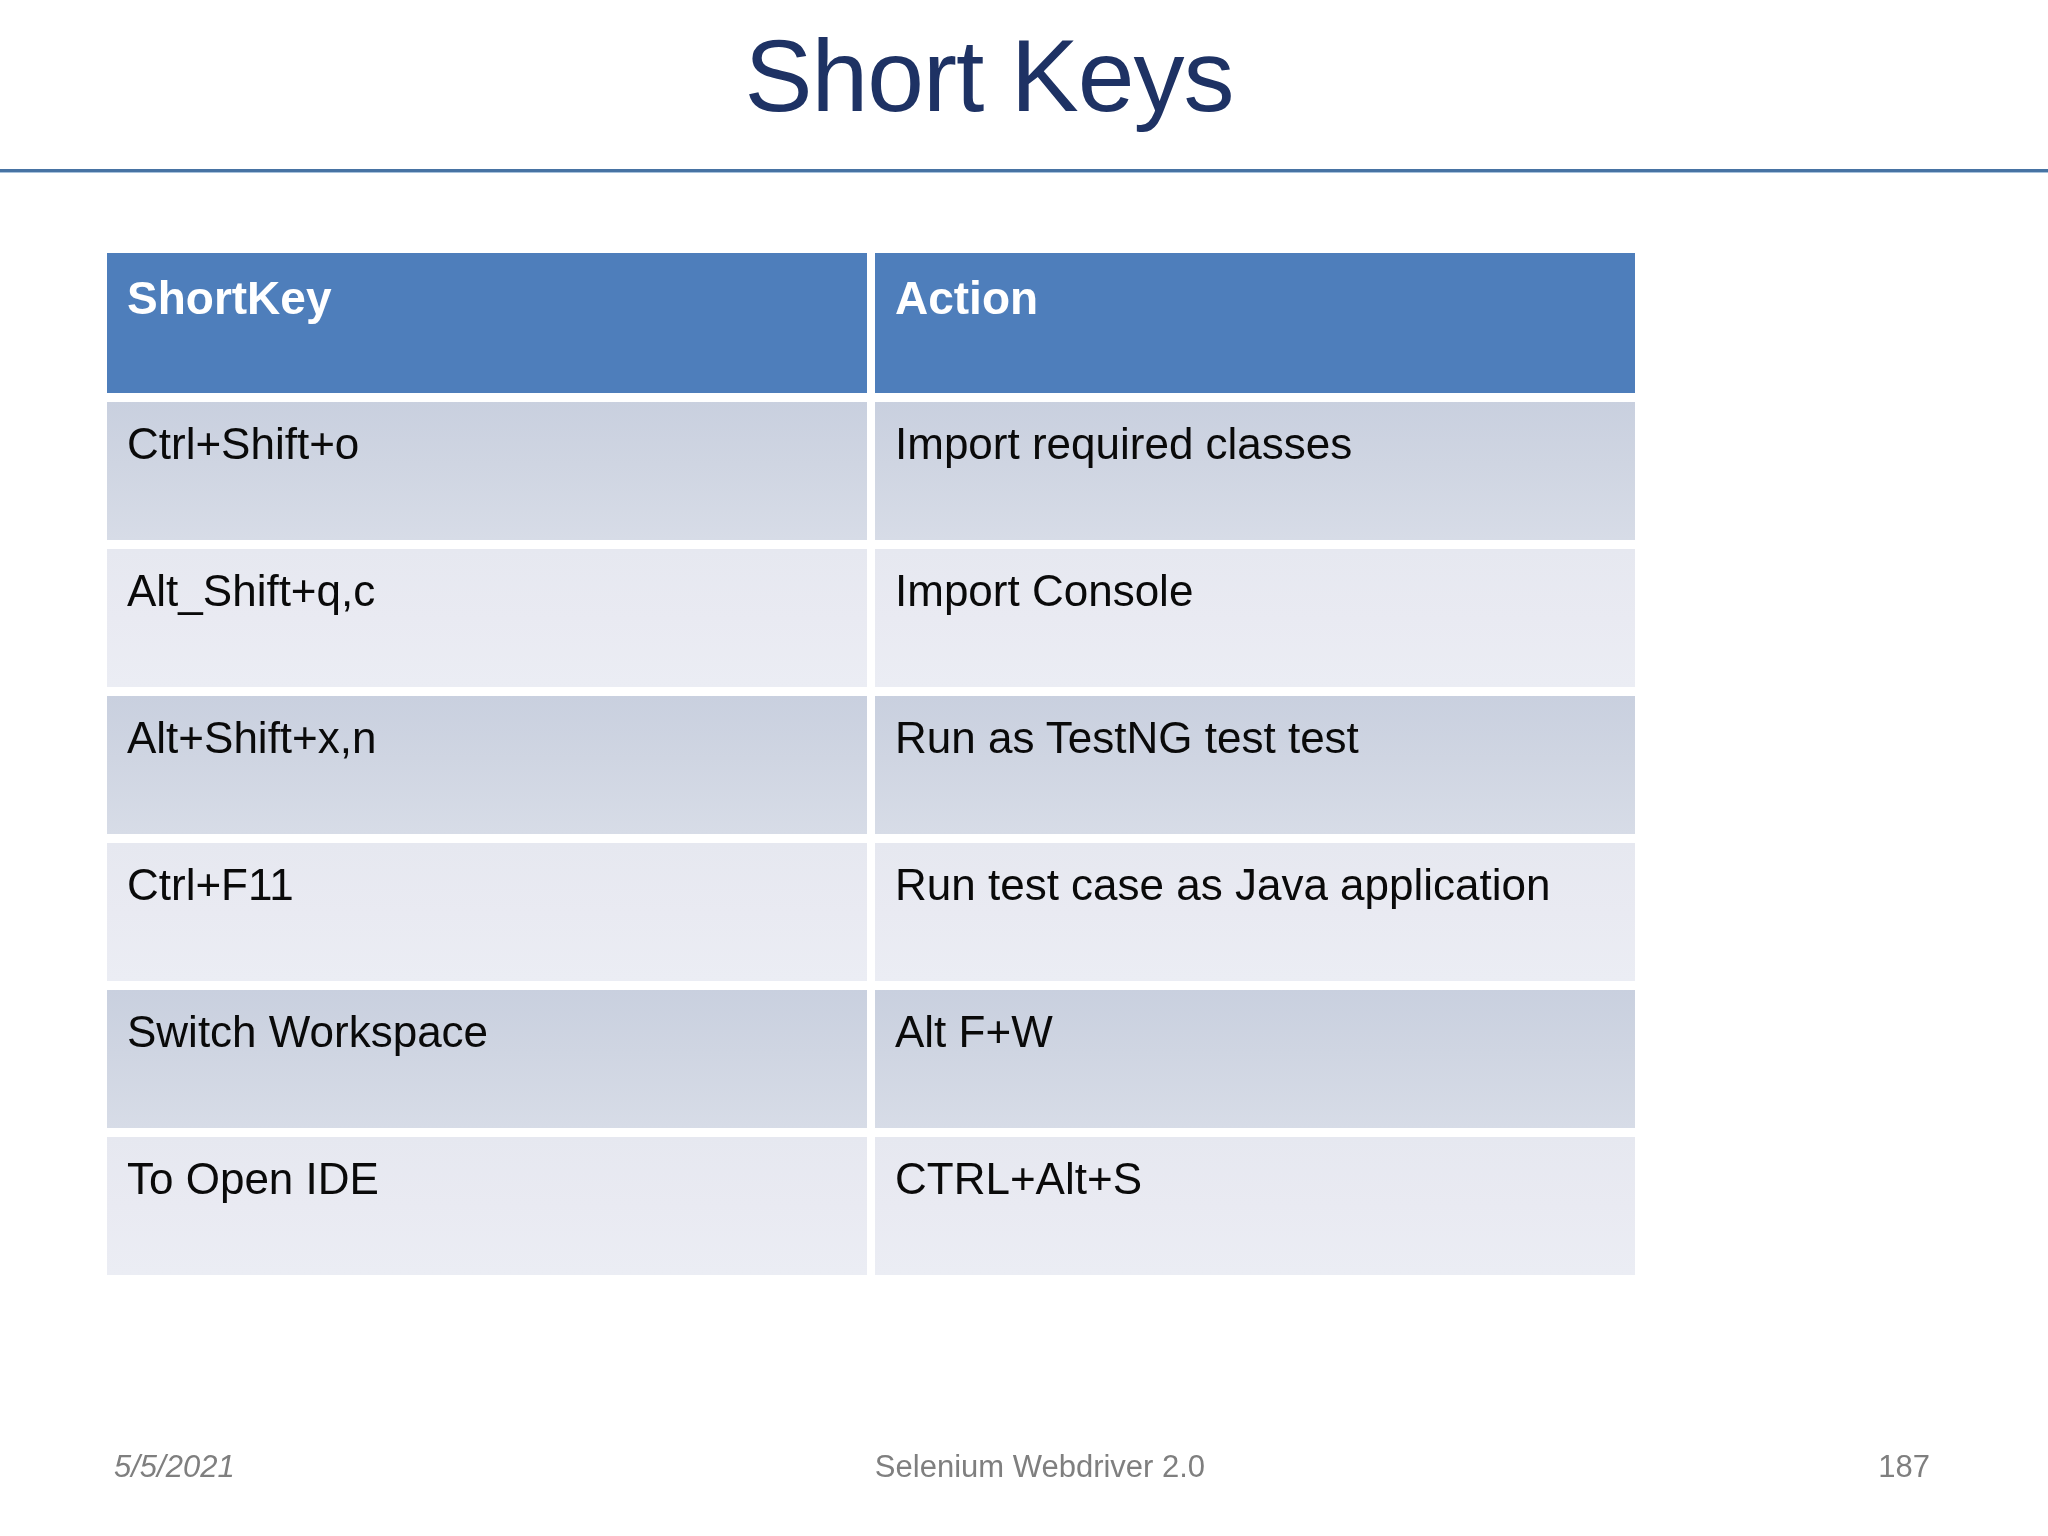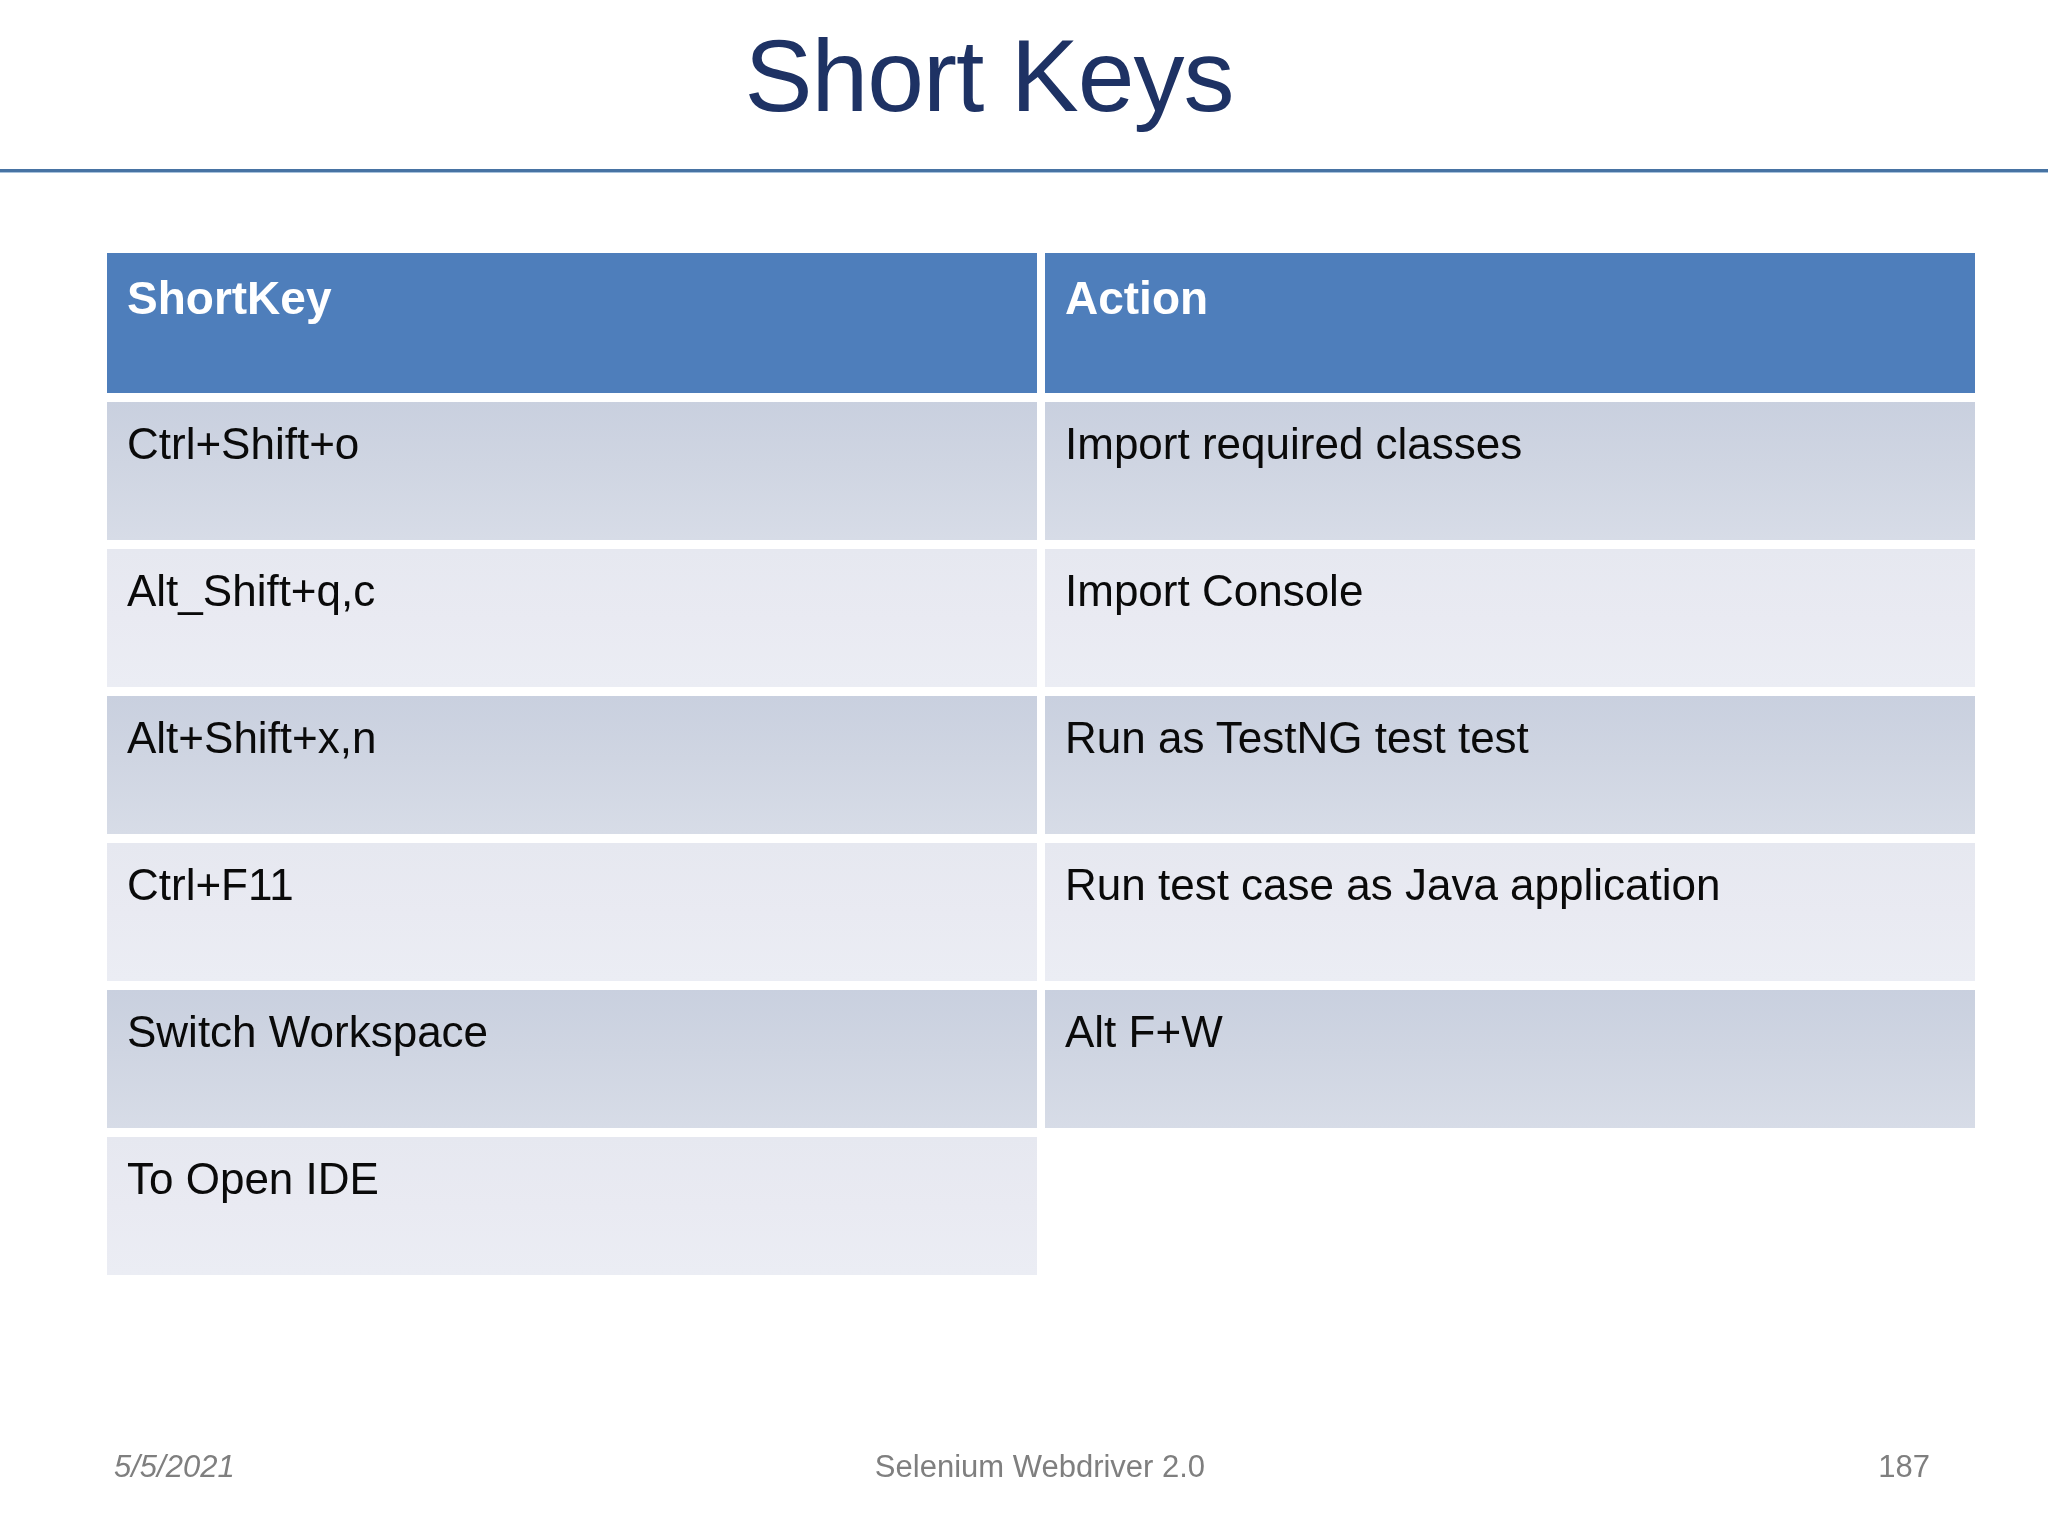--- a/index.html
+++ b/index.html
@@ -33,21 +33,21 @@
     left: 0;
     width: 2048px;
     height: 3px;
     background: var(--divider-color, #4773A3);
     border-bottom: 1px solid #A8C2DC;
   }
   .shortcuts-table {
     position: absolute;
     left: 107px;
     top: 253px;
-    width: 1868px;
+    width: 1528px;
     display: grid;
     grid-template-columns: 1fr 1fr;
     grid-template-rows: 140px repeat(6, 138px);
     column-gap: 8px;
     row-gap: 9px;
   }
   .cell {
     box-sizing: border-box;
     padding: 16px 12px 0 20px;
     font-size: 44px;
@@ -103,20 +103,21 @@
     <div class="cell band-dark">Alt+Shift+x,n</div>
     <div class="cell band-dark">Run as TestNG test test</div>
 
     <div class="cell band-light">Ctrl+F11</div>
     <div class="cell band-light">Run test case as Java application</div>
 
     <div class="cell band-dark">Switch Workspace</div>
     <div class="cell band-dark">Alt F+W</div>
 
     <div class="cell band-light">To Open IDE</div>
+    <div class="cell band-light">CTRL+Alt+S</div>
 
   </div>
 
   <div class="footer-text footer-center">Selenium Webdriver 2.0</div>
   <div class="footer-text footer-date">5/5/2021</div>
   <div class="footer-text footer-page">187</div>
 
 </div>
 
 </body></html>

